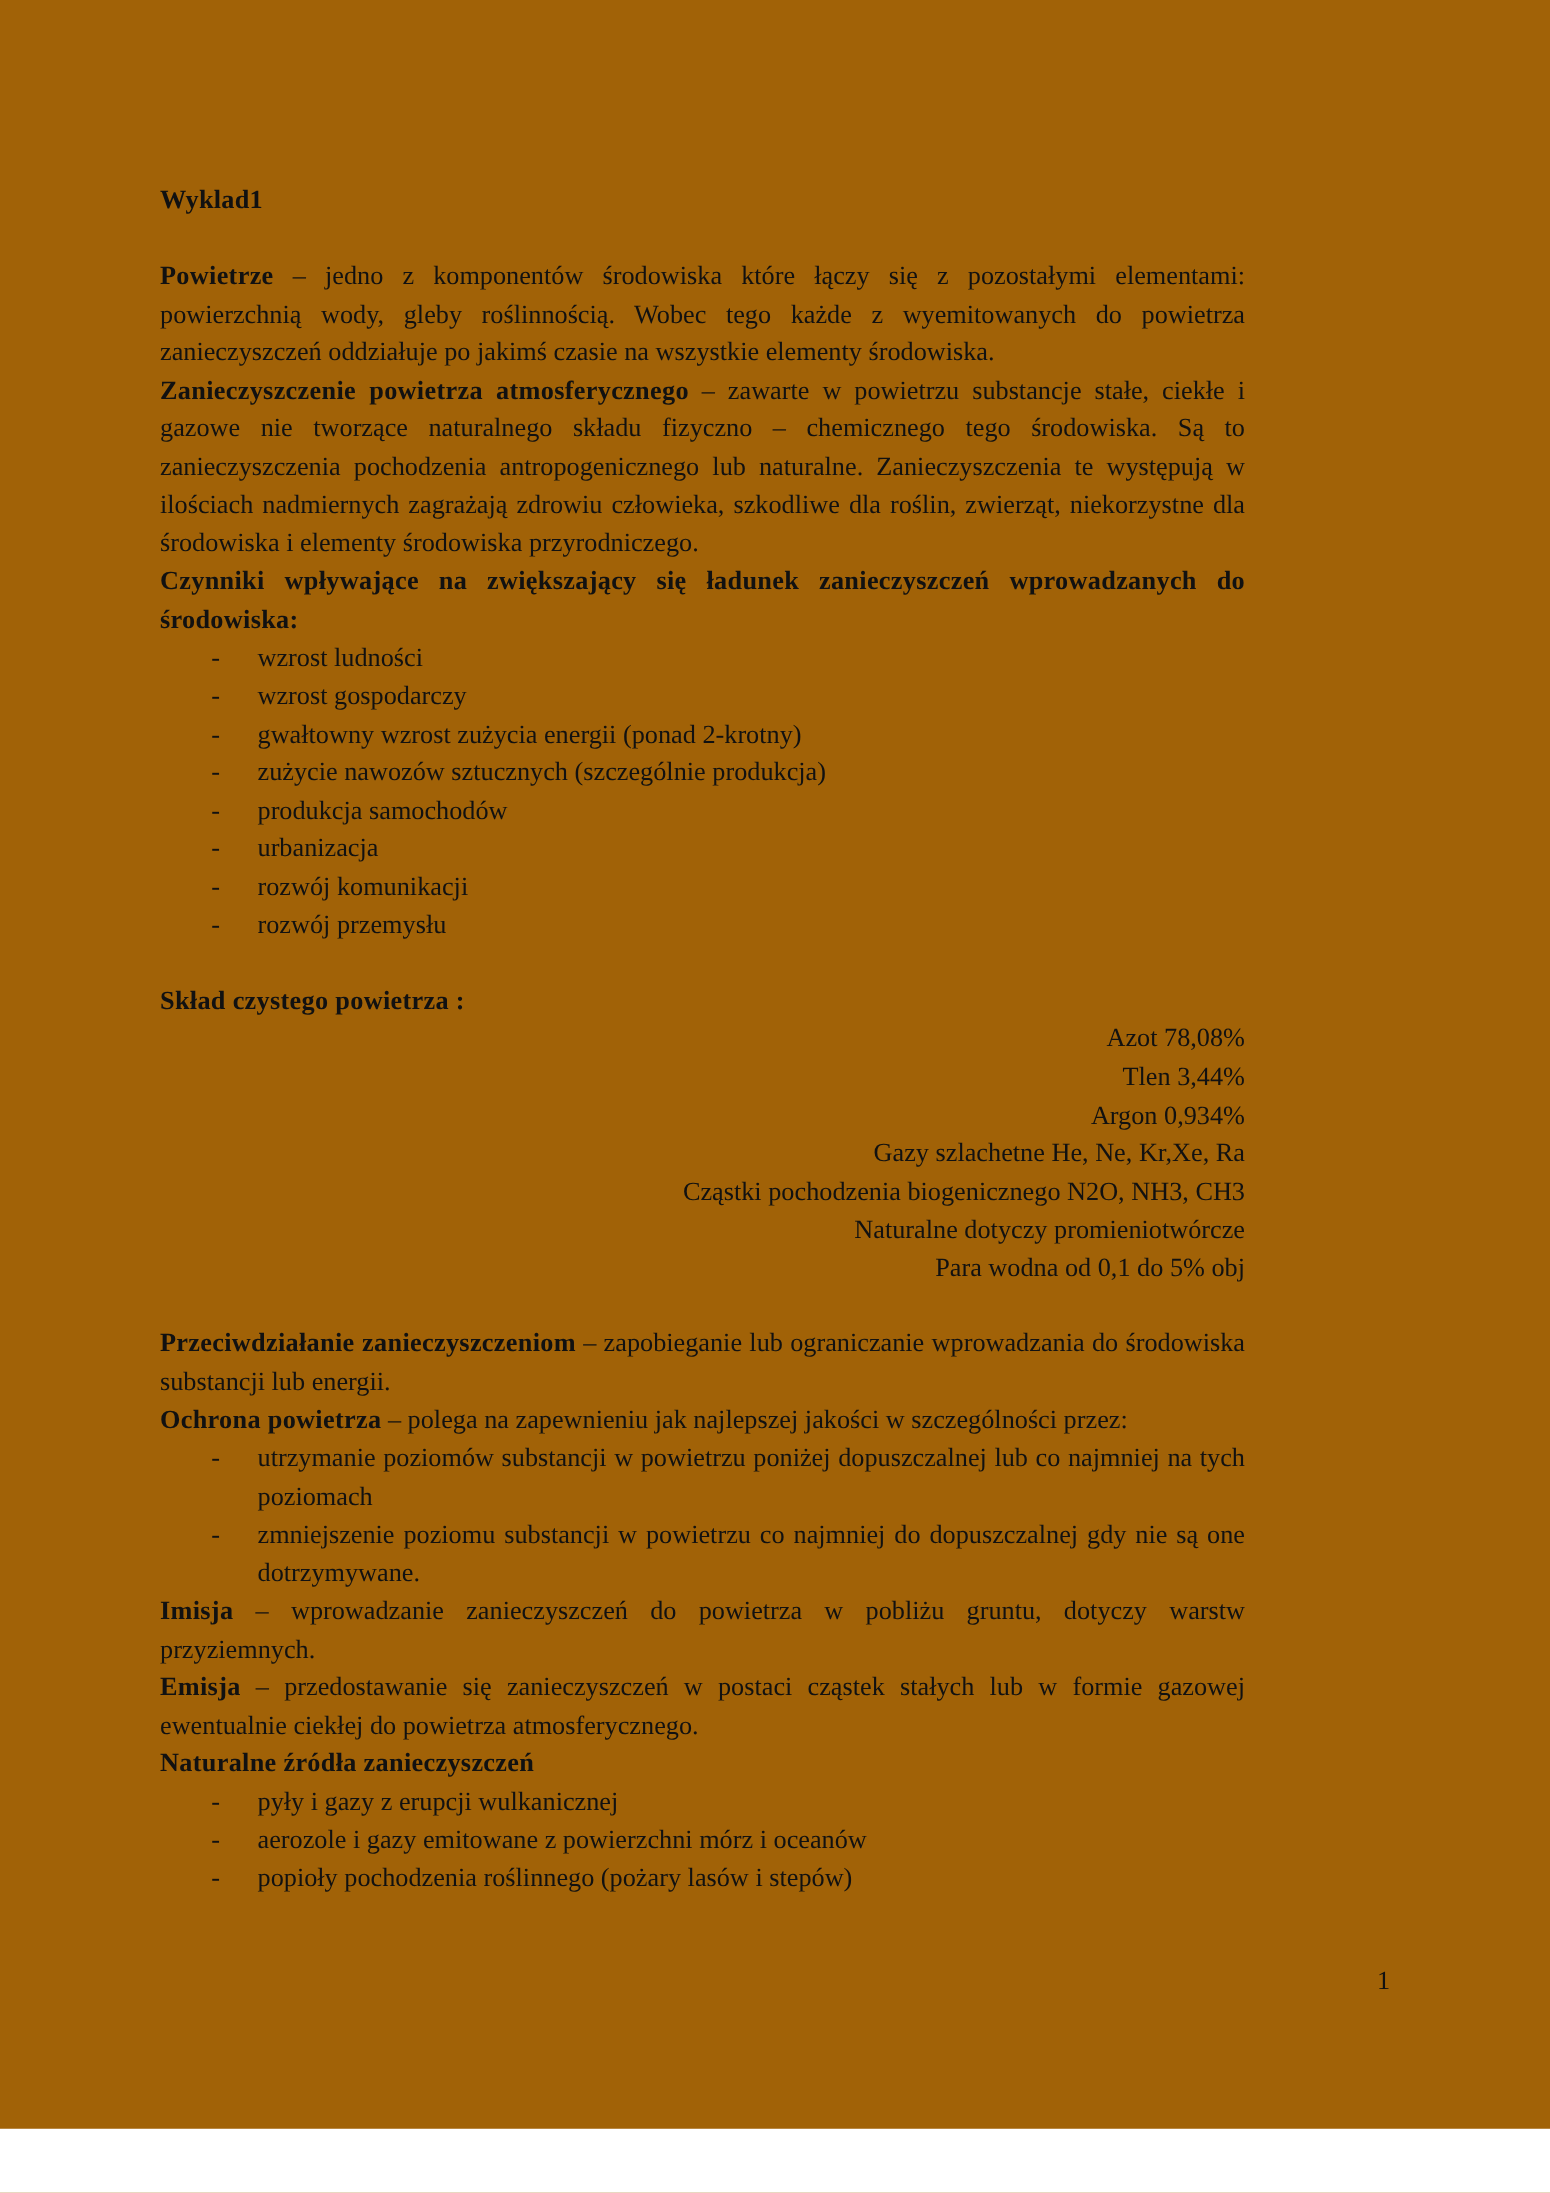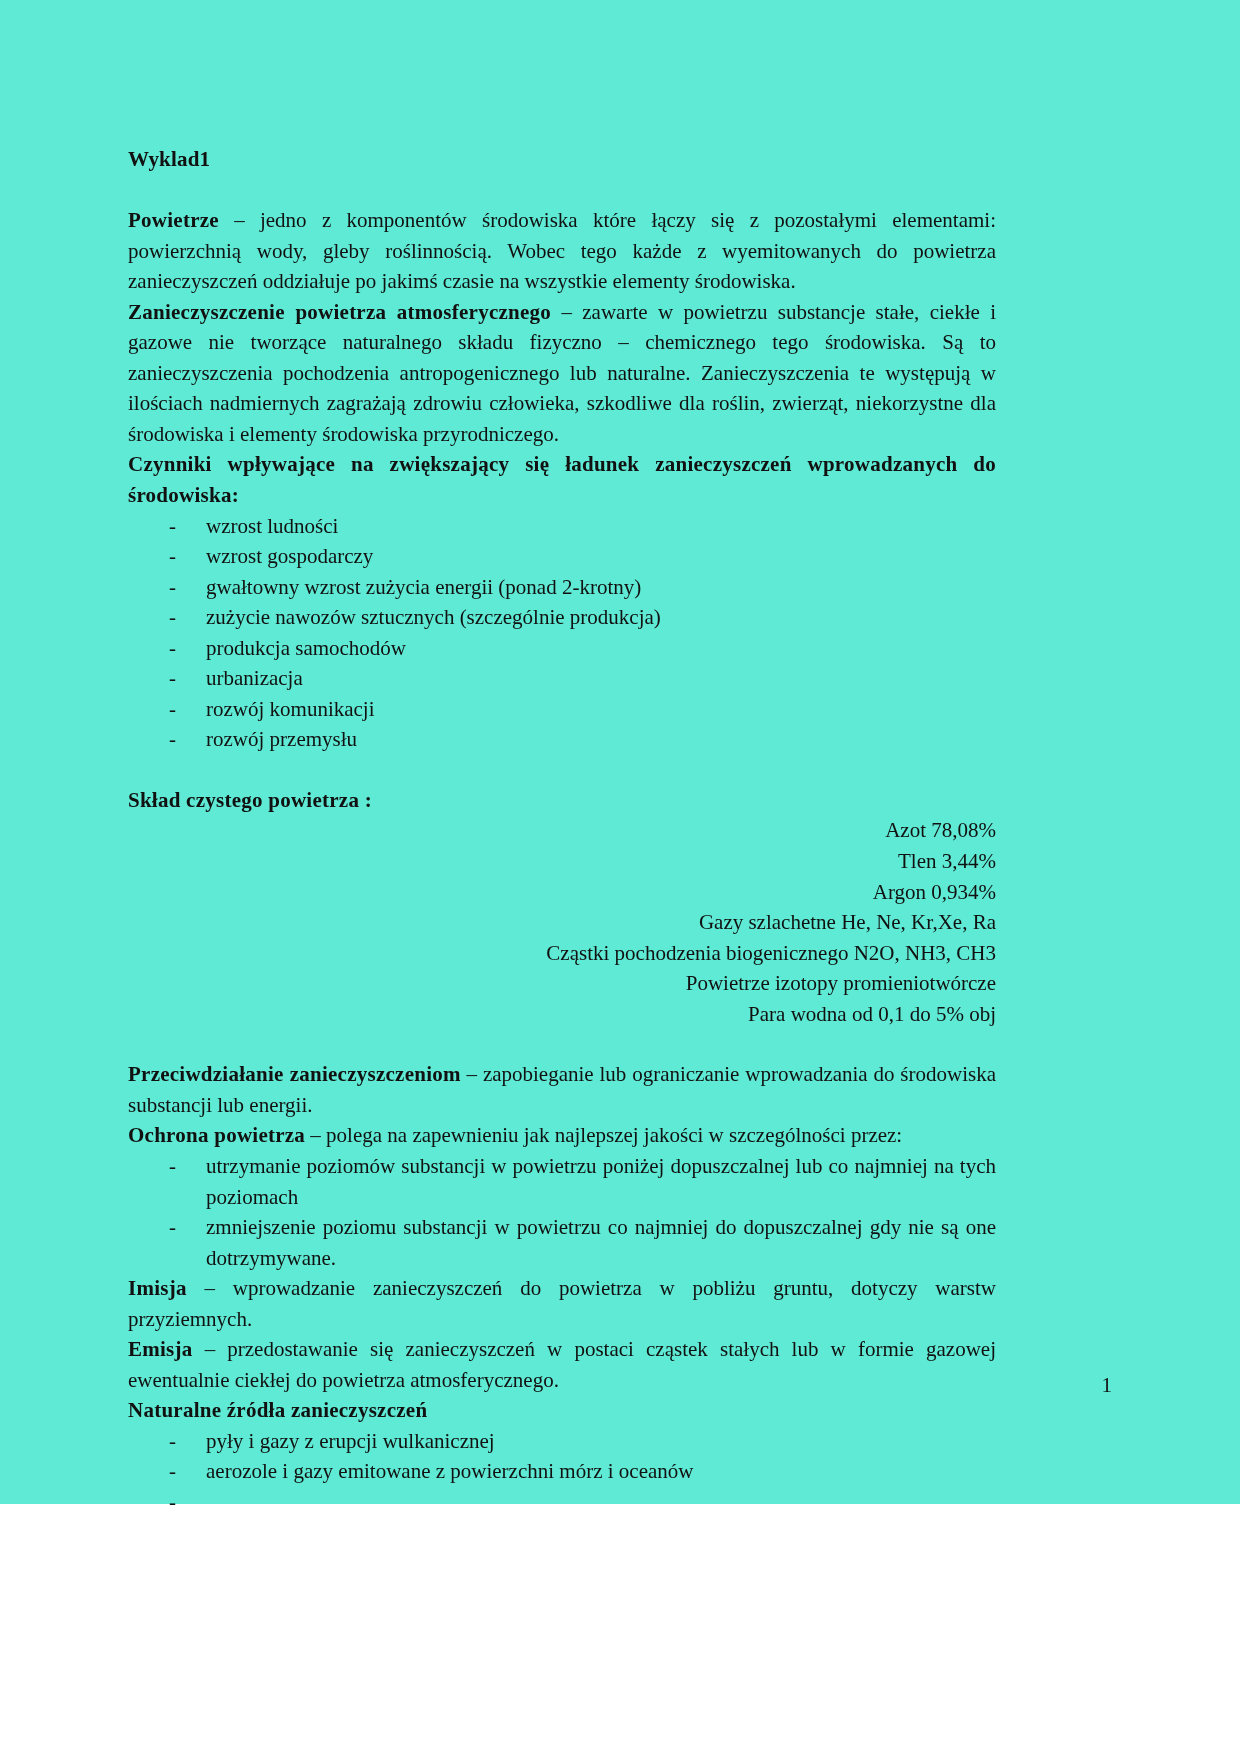--- a/index.html
+++ b/index.html
@@ -13,22 +13,22 @@
     height: 1754px;
     position: relative;
     font-family: "Liberation Serif", "DejaVu Serif", serif;
     color: #111111;
     overflow: hidden;
   }
   .page {
     position: absolute;
     left: 0; top: 0;
     width: 1240px;
-    height: 1504px;
-    background: #5eead4;
+    height: 1703px;
+    background: #a16207;
   }
   .content {
     position: absolute;
     left: 128px;
     top: 148px;
     width: 868px;
   }
   .doc-title {
     font-size: 21px;
     font-weight: bold;
@@ -120,21 +120,21 @@
     </ul>
 
     <div class="spacer-lg"></div>
 
     <p class="section-head">Skład czystego powietrza :</p>
     <p class="plain-line">Azot 78,08%</p>
     <p class="plain-line">Tlen 3,44%</p>
     <p class="plain-line">Argon 0,934%</p>
     <p class="plain-line">Gazy szlachetne He, Ne, Kr,Xe, Ra</p>
     <p class="plain-line">Cząstki pochodzenia biogenicznego N2O, NH3, CH3</p>
-    <p class="plain-line">Powietrze izotopy promieniotwórcze</p>
+    <p class="plain-line">Naturalne dotyczy promieniotwórcze</p>
     <p class="plain-line">Para wodna od 0,1 do 5% obj</p>
 
     <div class="spacer-lg"></div>
 
     <p class="para"><b class="lead">Przeciwdziałanie zanieczyszczeniom</b><span> – zapobieganie lub ograniczanie wprowadzania do środowiska substancji lub energii.</span></p>
 
     <p class="para"><b class="lead">Ochrona powietrza</b><span> – polega na zapewnieniu jak najlepszej jakości w szczególności przez:</span></p>
 
     <ul class="dash-list wrap-list">
       <li><span class="dash">-</span><span>utrzymanie poziomów substancji w powietrzu poniżej dopuszczalnej lub co najmniej na tych poziomach</span></li>
@@ -144,19 +144,19 @@
     <p class="para"><b class="lead">Imisja</b><span> – wprowadzanie zanieczyszczeń do powietrza w pobliżu gruntu, dotyczy warstw przyziemnych.</span></p>
 
     <p class="para"><b class="lead">Emisja</b><span> – przedostawanie się zanieczyszczeń w postaci cząstek stałych lub w formie gazowej ewentualnie ciekłej do powietrza atmosferycznego.</span></p>
 
 
     <p class="section-head">Naturalne źródła zanieczyszczeń</p>
 
     <ul class="dash-list">
       <li><span class="dash">-</span><span>pyły i gazy z erupcji wulkanicznej</span></li>
       <li><span class="dash">-</span><span>aerozole i gazy emitowane z powierzchni mórz i oceanów</span></li>
-      <li><span class="dash">-</span></li>
+      <li><span class="dash">-</span><span>popioły pochodzenia roślinnego (pożary lasów i stepów)</span></li>
     </ul>
 
   </div>
 
   <div class="page-number">1</div>
 </div>
 
 </body></html>

